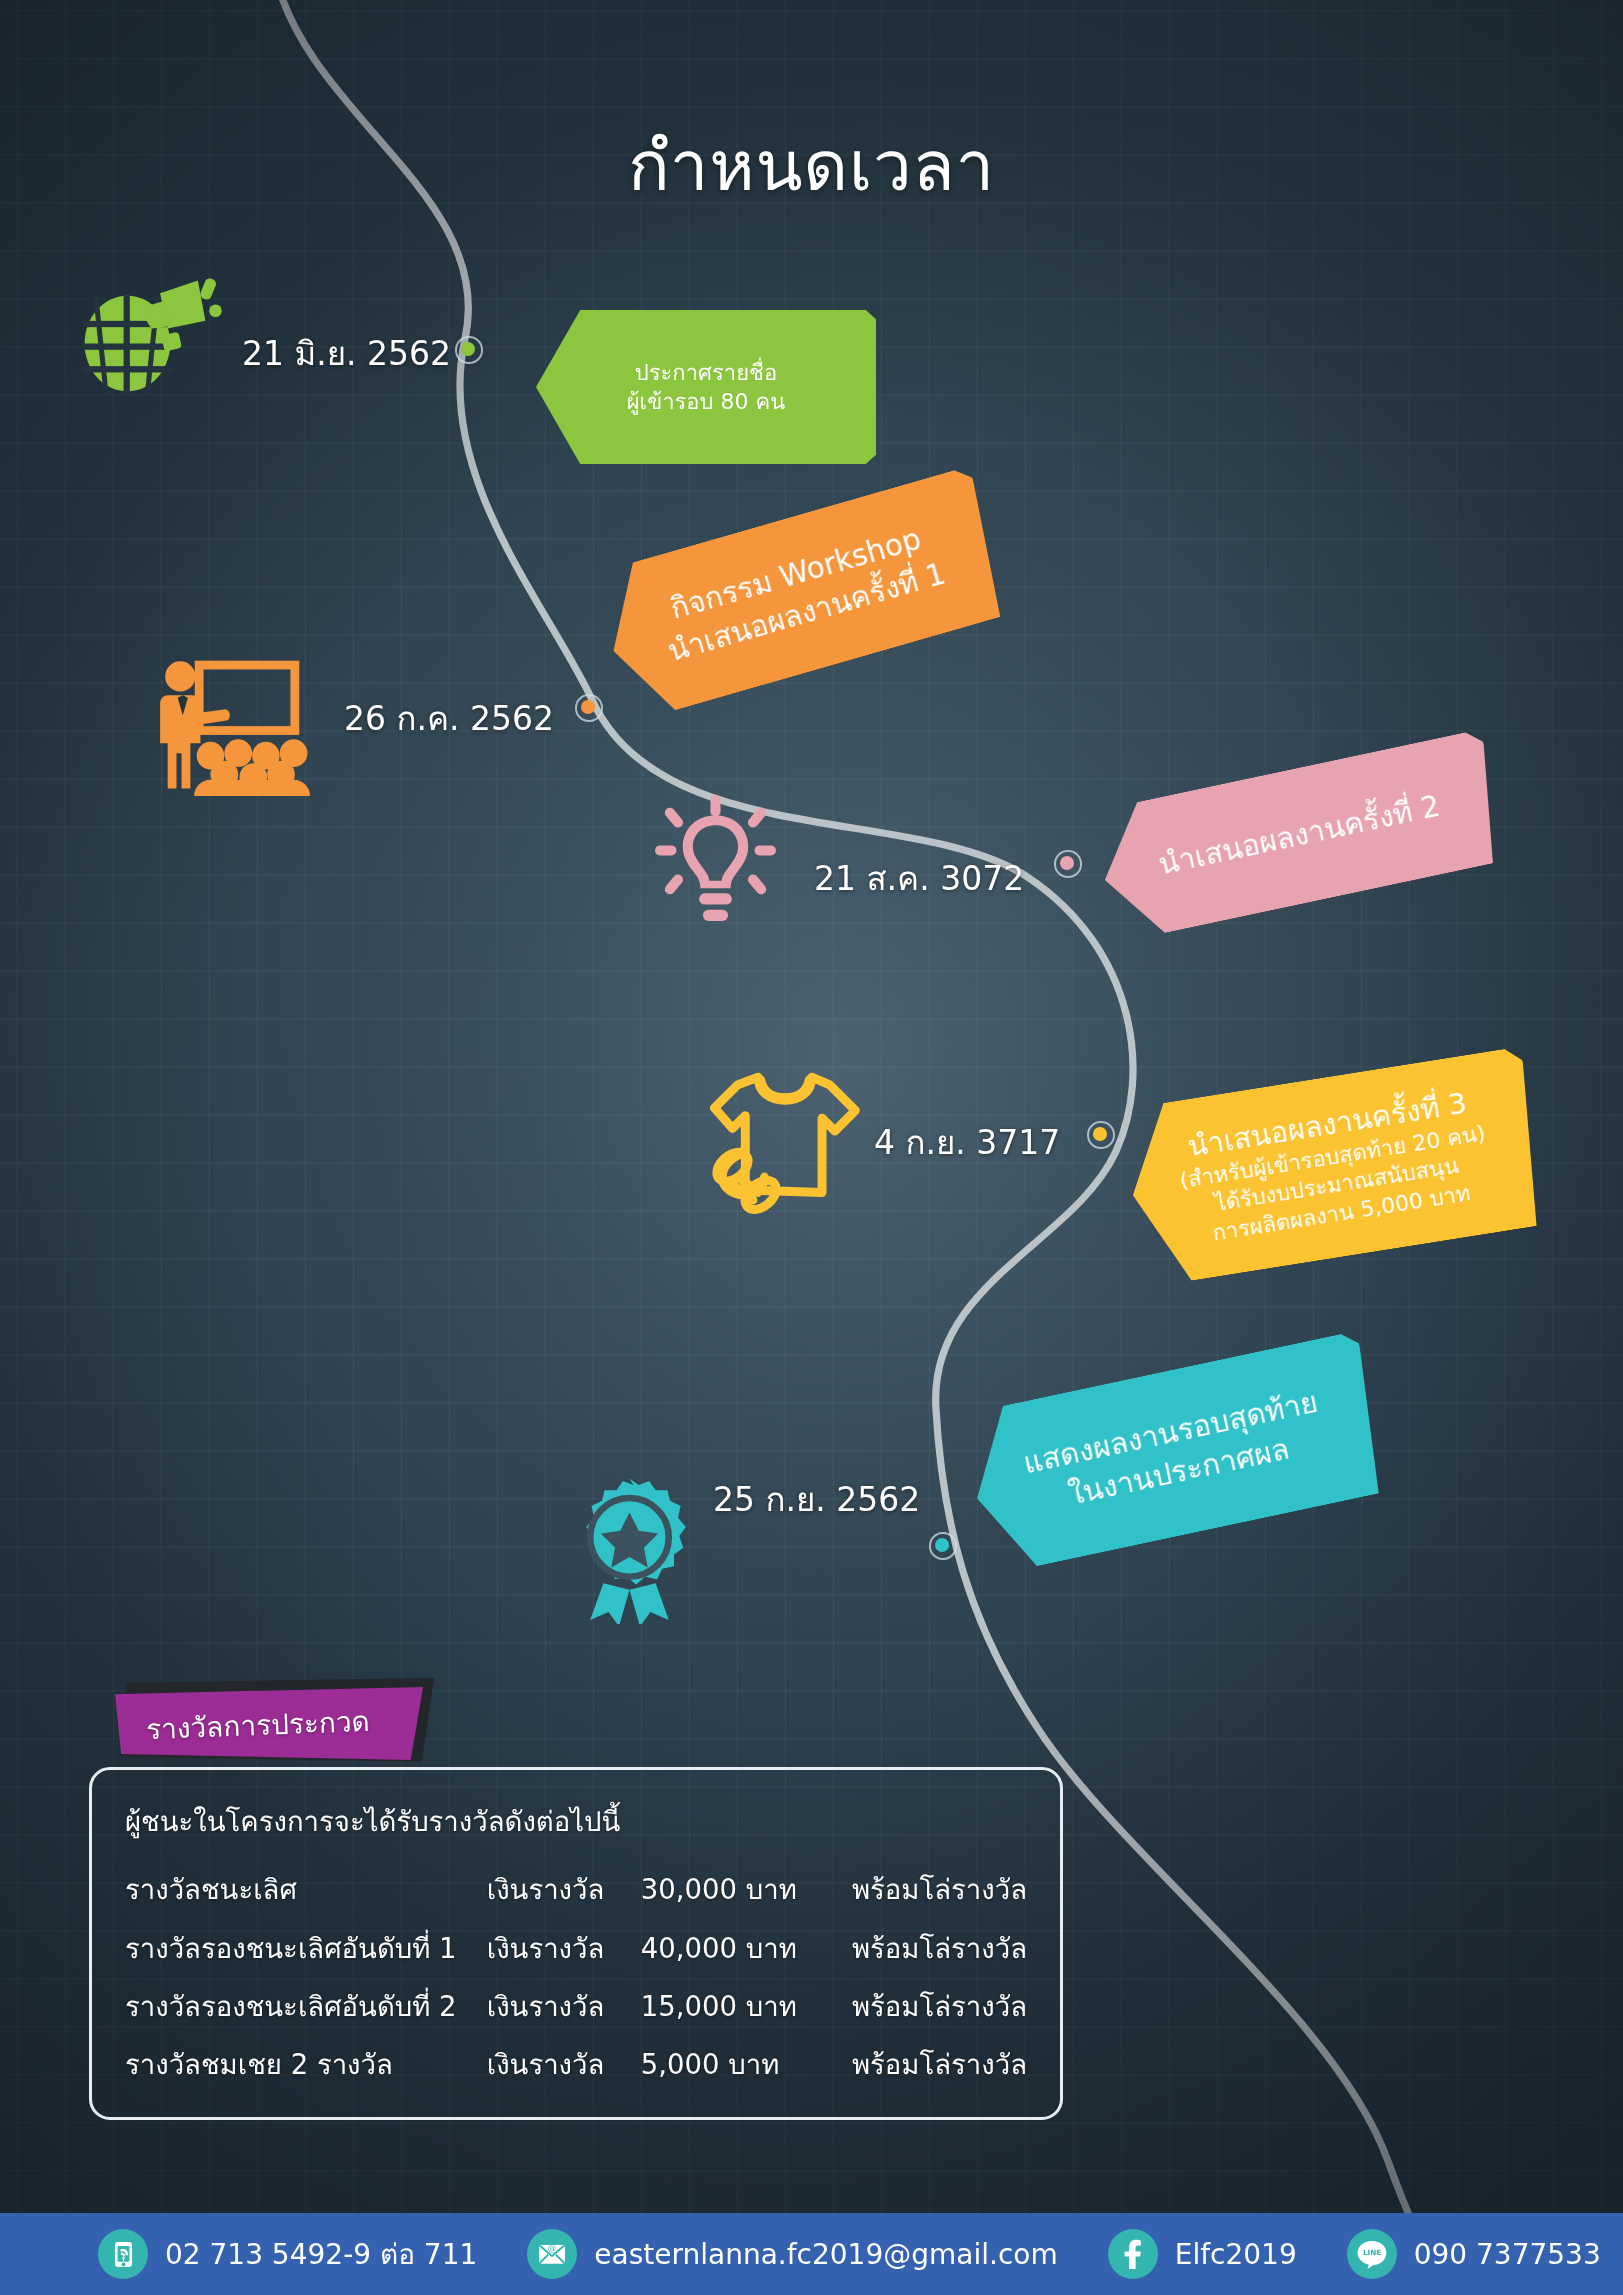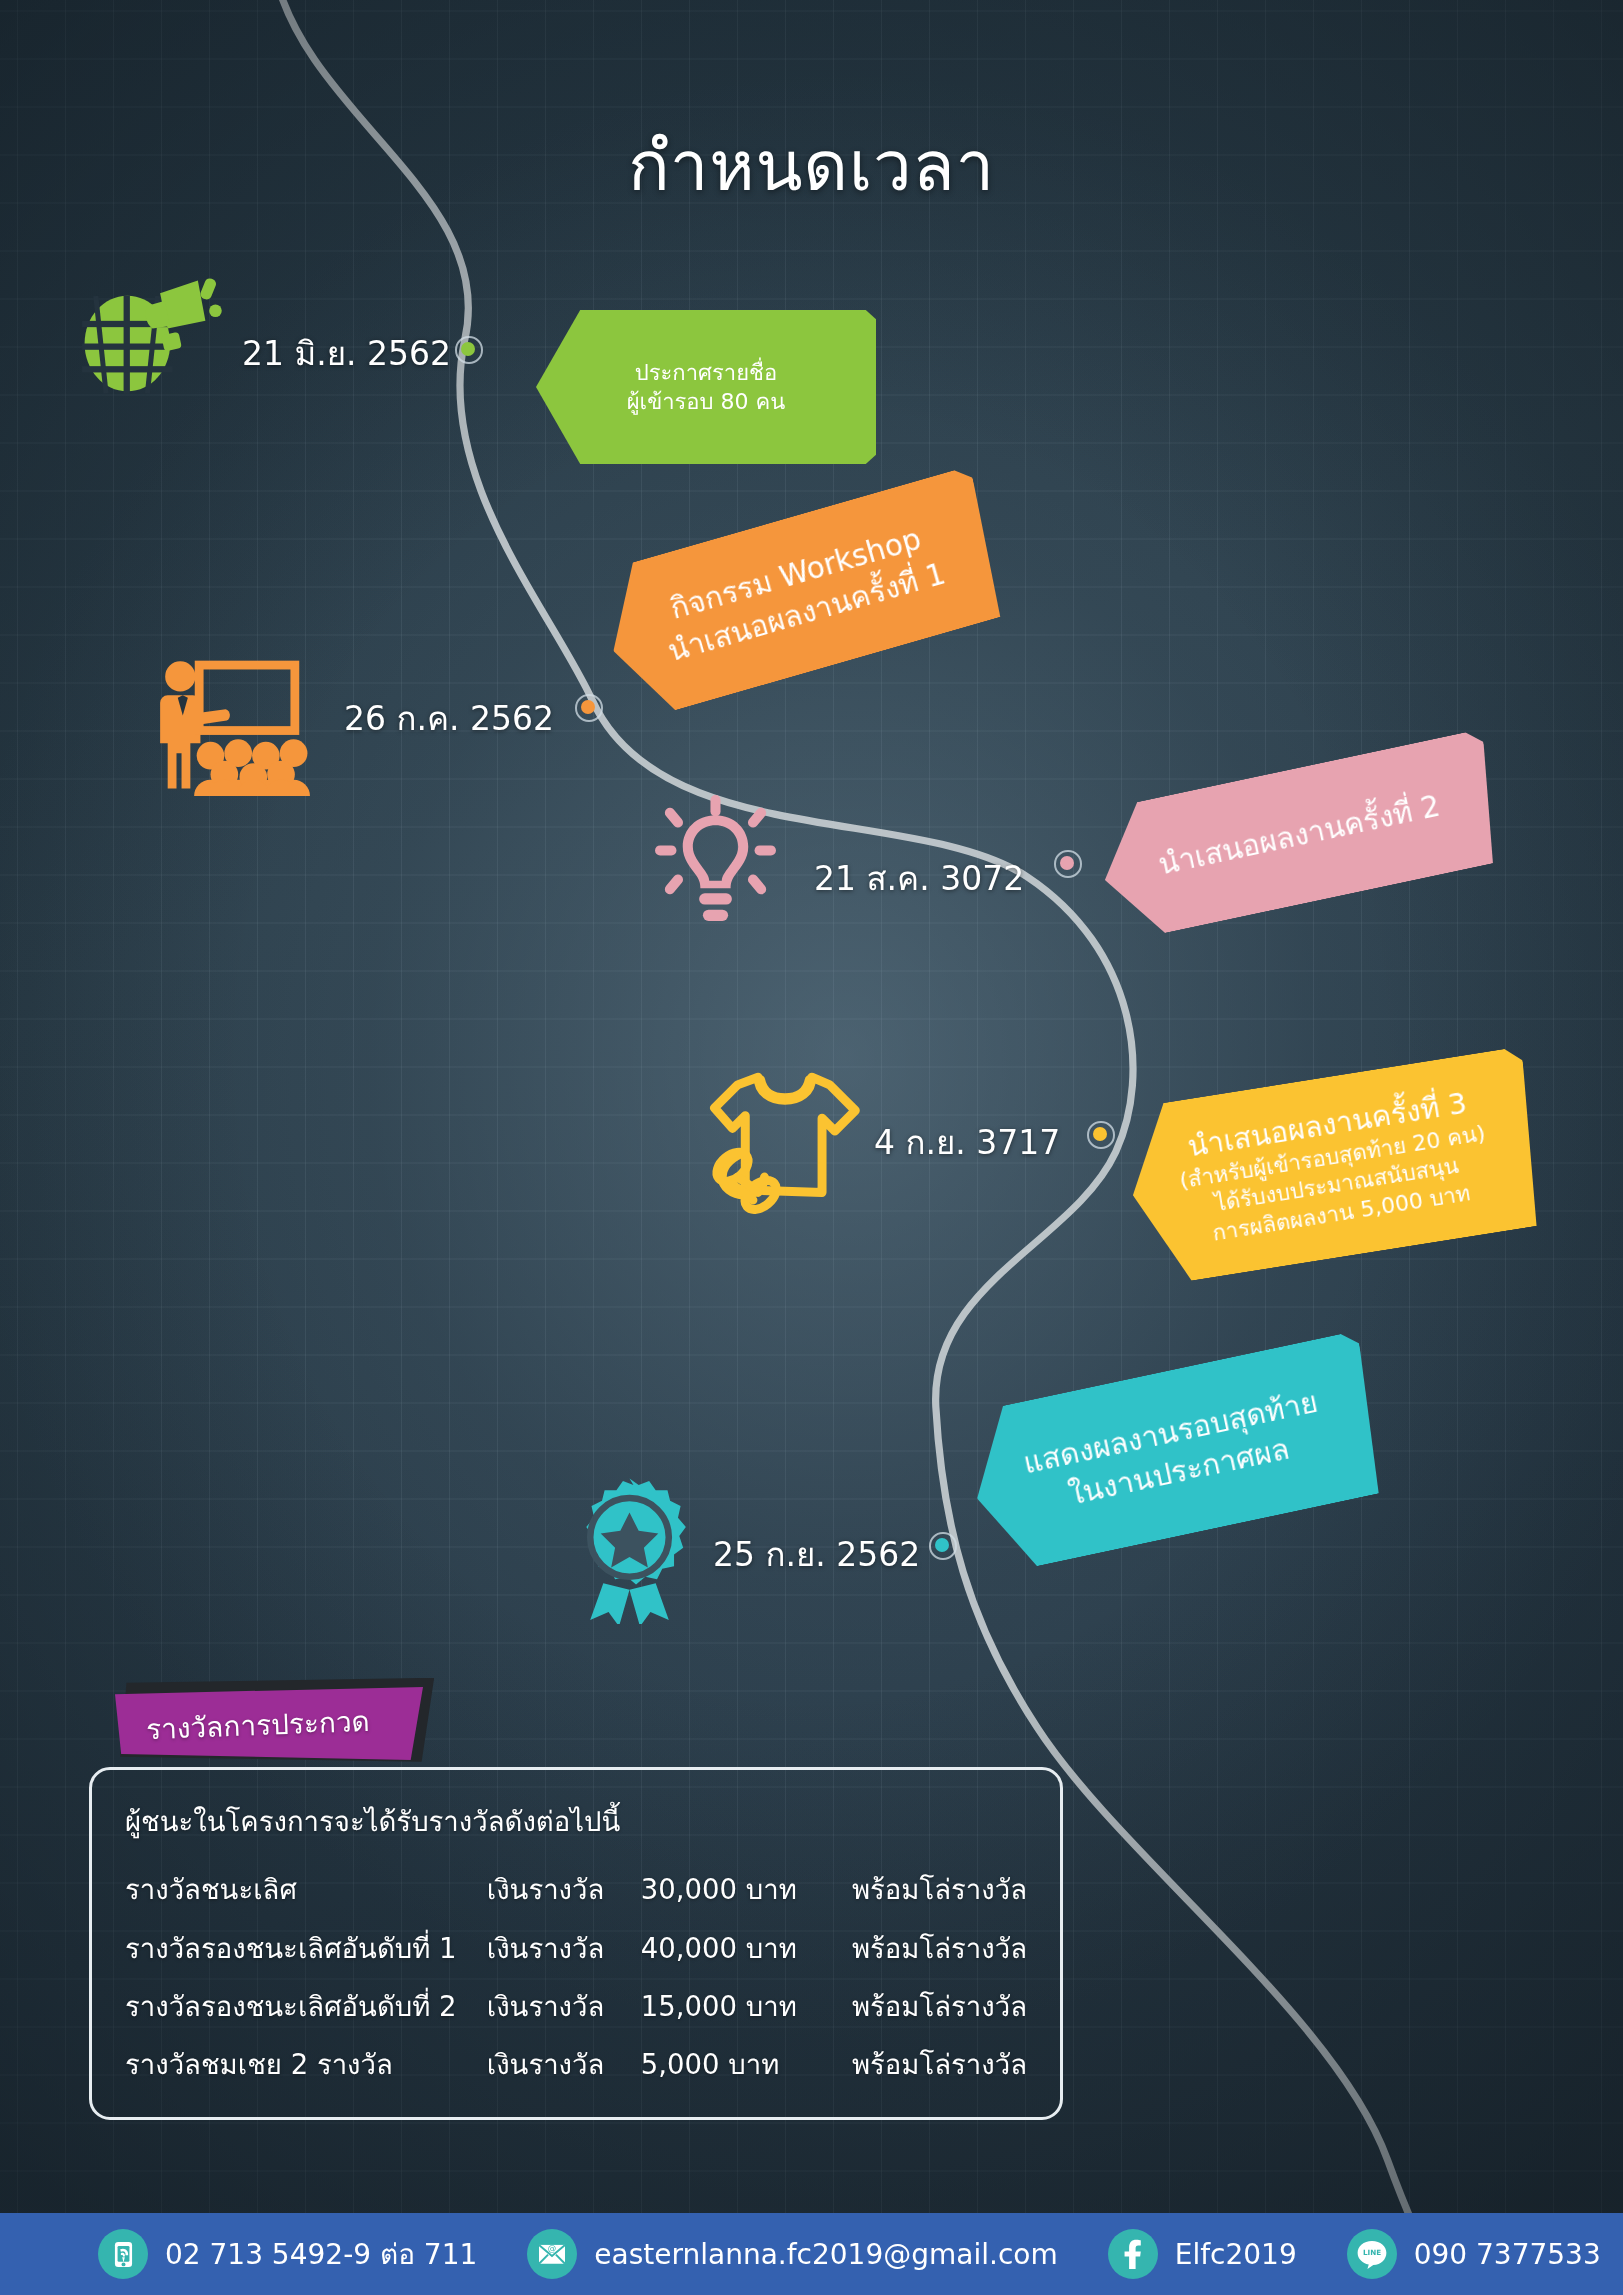--- a/index.html
+++ b/index.html
@@ -238,21 +238,21 @@
     <svg width="131" height="151" viewBox="0 0 100 115">
       <g fill="#30c2c8">
         <path d="M50 4 l7 5 l8 -3 l5 7 l9 0 l2 8 l8 4 l-2 9 l6 7 l-5 7 l3 9 l-7 5 l0 9 l-9 2 l-4 8 l-9 -2 l-7 6 l-7 -6 l-9 2 l-4 -8 l-9 -2 l0 -9 l-7 -5 l3 -9 l-5 -7 l6 -7 l-2 -9 l8 -4 l2 -8 l9 0 l5 -7 l8 3 Z"></path>
         <path d="M30 84 l-10 28 l14 -6 l8 11 l8 -28 Z"></path>
         <path d="M70 84 l10 28 l-14 -6 l-8 11 l-8 -28 Z"></path>
       </g>
       <circle cx="50" cy="49" r="30" fill="none" stroke="#3c525f" stroke-width="5"></circle>
       <path d="M50 30 l7 14 l15 2 l-11 11 l3 15 l-14 -8 l-14 8 l3 -15 l-11 -11 l15 -2 Z" fill="#3c525f"></path>
     </svg>
   </div>
-  <div class="date-label" style="left:713px;top:1528px;">25 ก.ย. 2562</div>
+  <div class="date-label" style="left:713px;top:1473px;">25 ก.ย. 2562</div>
   <div class="node" style="left:929px;top:1532px;">
     <i style="background:#30c2c8"></i>
   </div>
   <div class="banner" style="left:972px;top:1371px;width:406px;height:164px;background:#30c2c8;font-size:29.5px;
               transform:rotate(-12deg);
               clip-path:polygon(0% 52%, 11% 0%, 96% 0%, 100% 8%, 97% 100%, 11% 100%);">
     <span class="ln">แสดงผลงานรอบสุดท้าย</span>
     <span class="ln">ในงานประกาศผล</span>
   </div>
 

